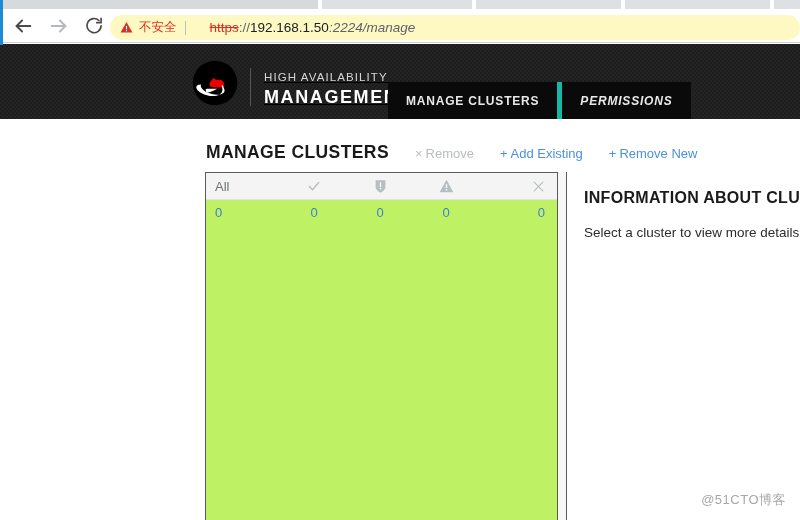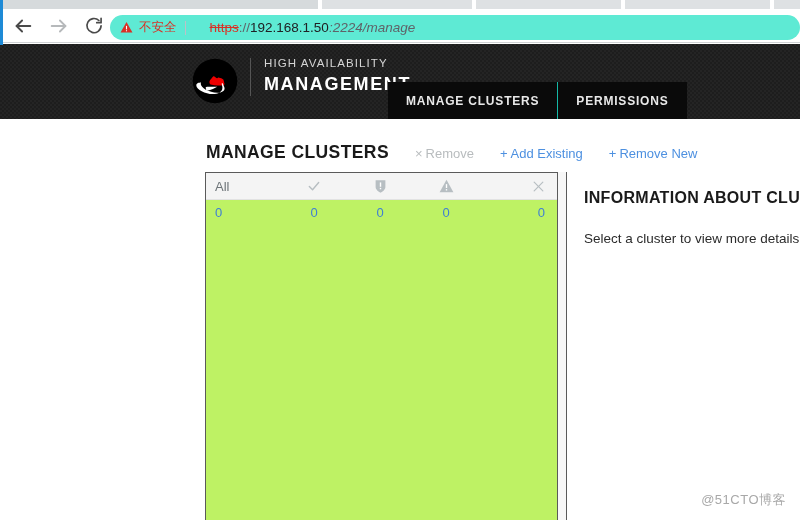--- a/index.html
+++ b/index.html
@@ -71,21 +71,21 @@
   .nav-back    { left: 12px;  color: #4a4a4a; }
   .nav-forward { left: 48px;  color: #b6b9bb; }
   .nav-reload  { left: 84px;  color: #4a4a4a; font-size: 17px; }
   .nav-back svg, .nav-forward svg, .nav-reload svg { display:block; }
 
   .omnibox {
     position: absolute;
     top: 6px; left: 110px;
     width: 690px;
     height: 25px;
-    background: #5eead4;
+    background: #fef9c3;
     border-radius: 13px;
     display: flex;
     align-items: center;
     padding-left: 10px;
     box-sizing: border-box;
   }
   .warn-icon {
     width: 13px; height: 13px;
     margin-right: 6px;
     flex: 0 0 auto;
@@ -128,22 +128,23 @@
       linear-gradient(45deg, rgba(255,255,255,.030) 25%, transparent 25%, transparent 75%, rgba(255,255,255,.030) 75%);
     background-size: 4px 4px;
     background-position: 0 0, 2px 2px;
     overflow: hidden;
   }
   .brand {
     position: absolute;
     left: 192px;
     top: 14px;
     display: flex;
-    align-items: flex-start;
+    align-items: flex-end;
     height: 48px;
+    text-decoration: underline;
   }
   .rh-logo { width: 46px; height: 46px; flex: 0 0 auto; }
   .brand-divider {
     width: 1px;
     height: 38px;
     background: #555555;
     margin: 0 13px 0 12px;
   }
   .brand-text { line-height: 1; }
   .brand-line1 {
@@ -172,21 +173,21 @@
     height: 37px;
     display: flex;
     align-items: center;
     padding: 0 18px;
     font-size: 12px;
     font-weight: bold;
     letter-spacing: 0.8px;
     color: #e8e8e8;
     white-space: nowrap;
   }
-  .navtab + .navtab { border-left: 1px solid #14b8a6; }
+  .navtab + .navtab { border-left: 5px solid #14b8a6; font-style: italic; }
 
   
   .page {
     position: absolute;
     top: 119px; left: 0;
     width: 800px;
     height: 401px;
     background: #ffffff;
   }
   .section-bar {
@@ -277,21 +278,21 @@
     overflow: hidden;
   }
   .info-title {
     font-size: 16px;
     font-weight: bold;
     letter-spacing: 0.3px;
     color: #1a1a1a;
     white-space: nowrap;
   }
   .info-sub {
-    margin-top: 24px;
+    margin-top: 18px;
     font-size: 13.5px;
     color: #2b2b2b;
     white-space: nowrap;
   }
 
   .watermark {
     position: absolute;
     right: 14px;
     bottom: 11px;
     font-size: 13px;

